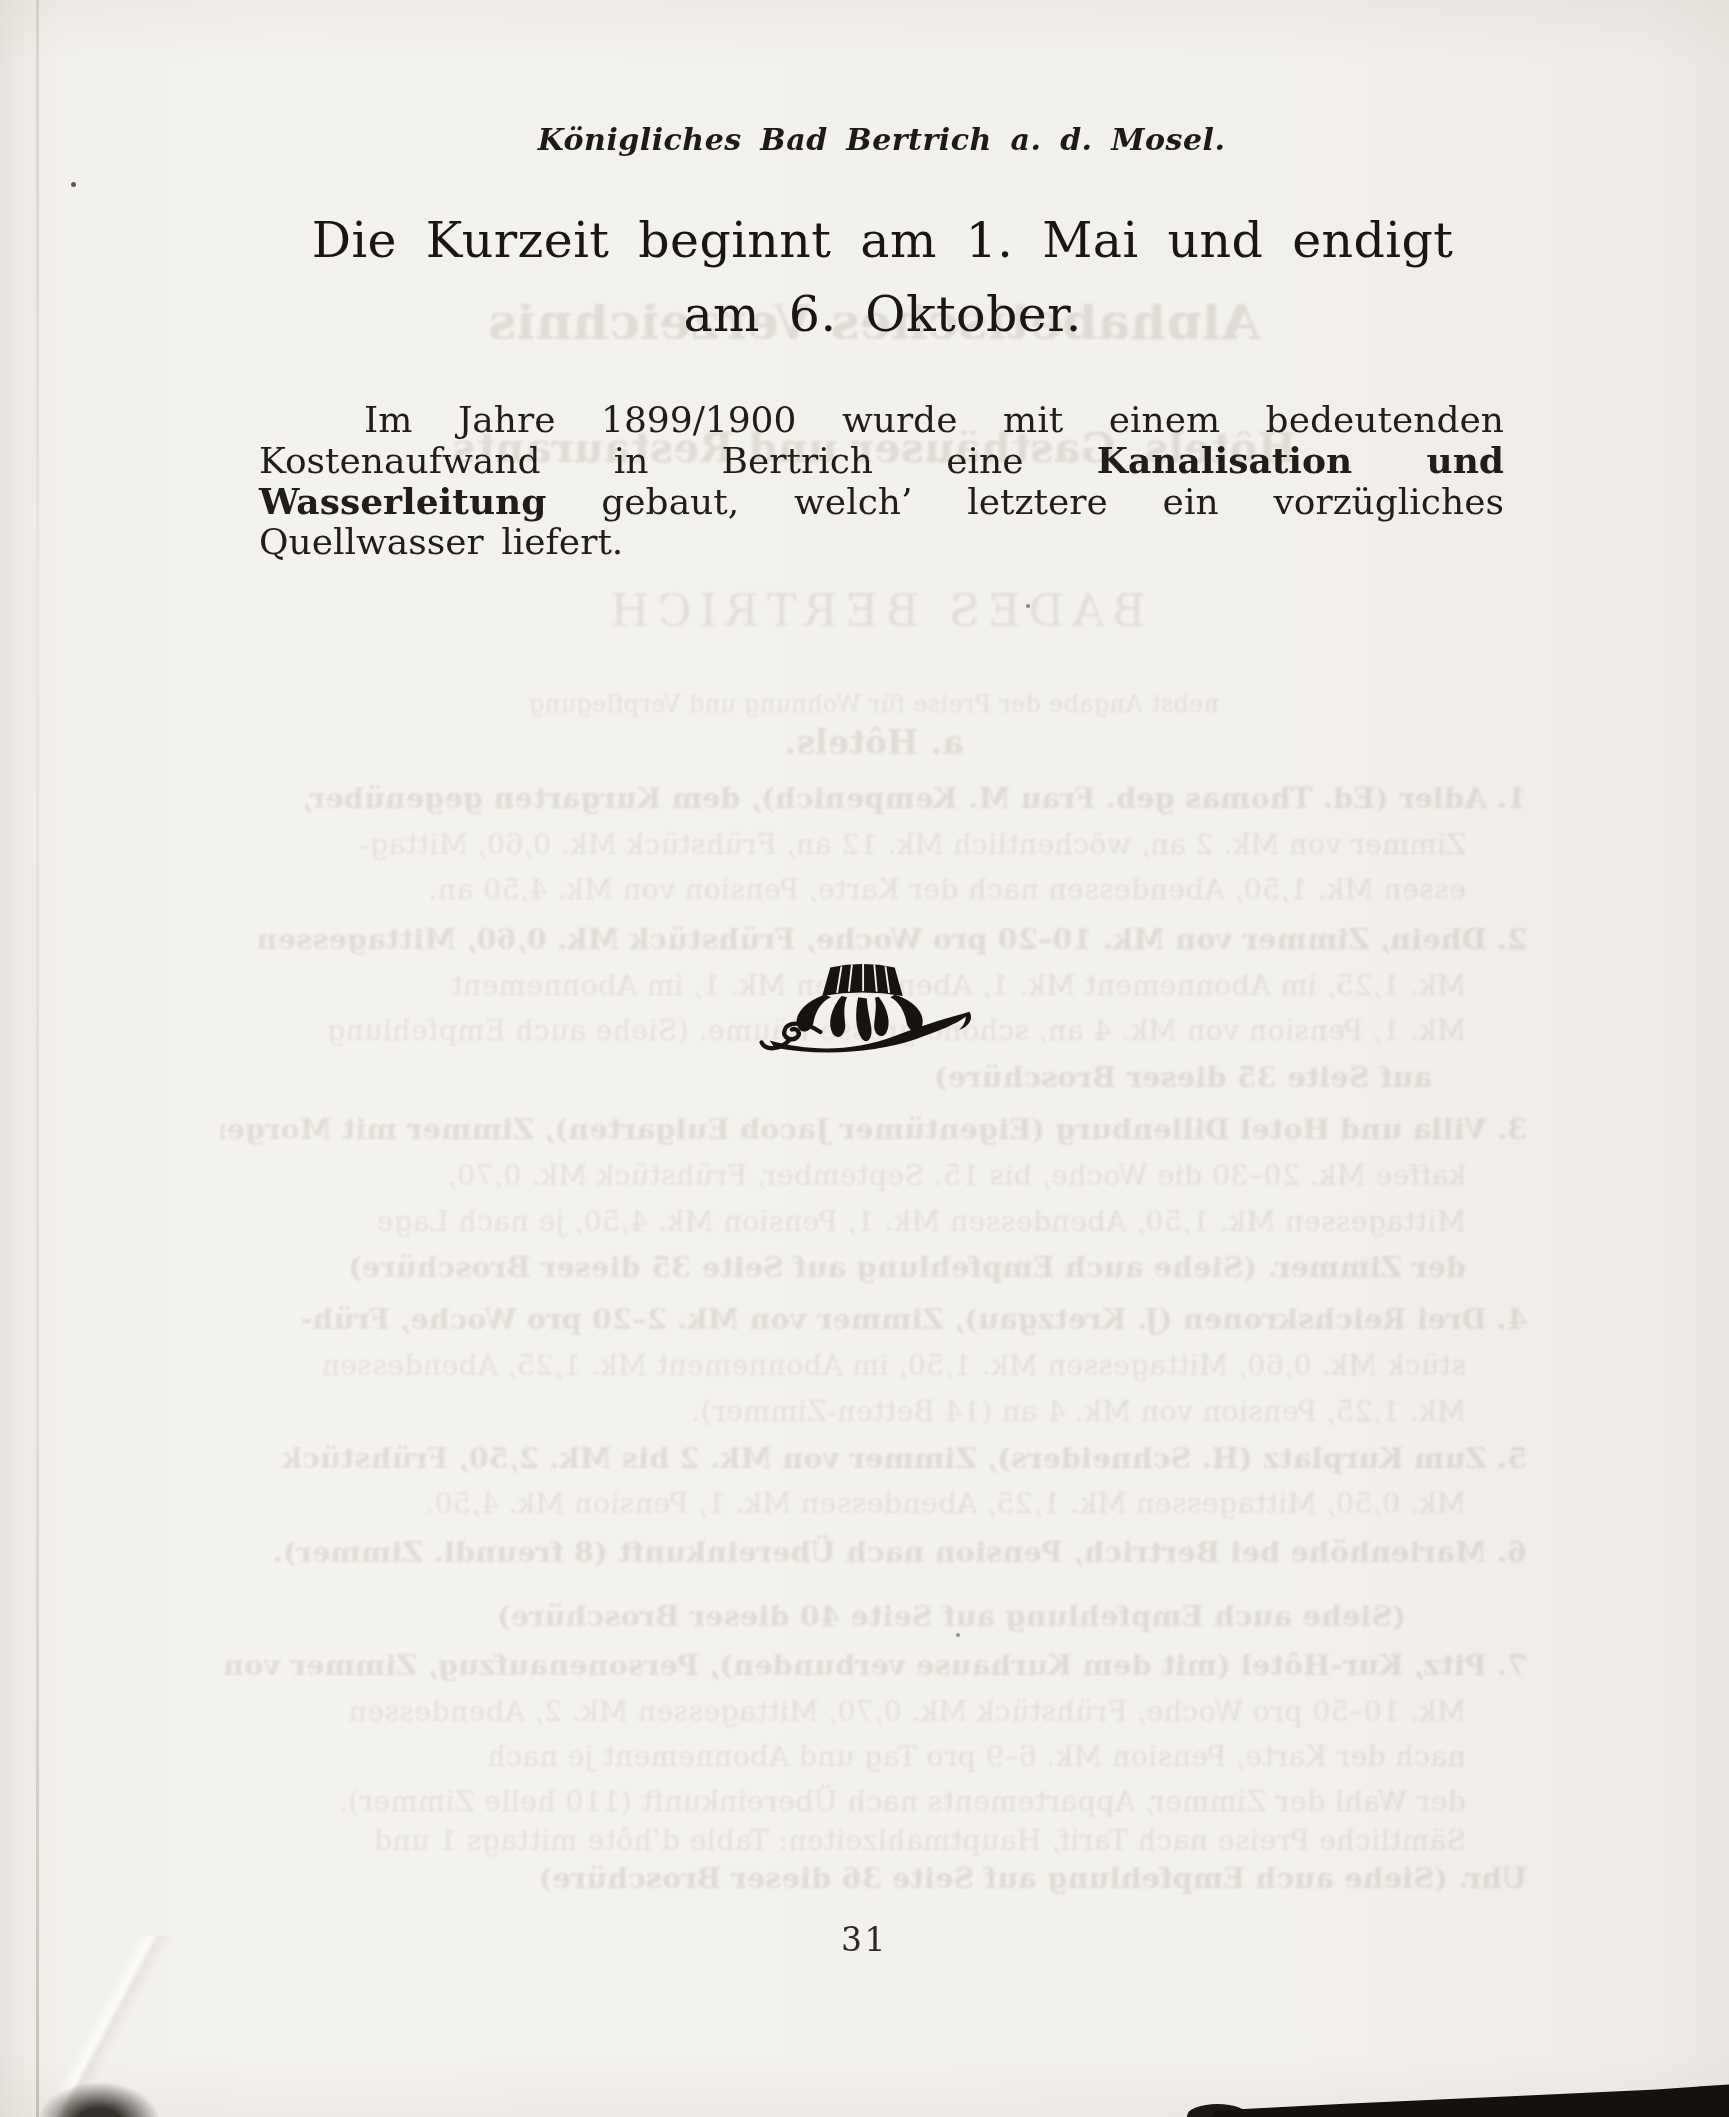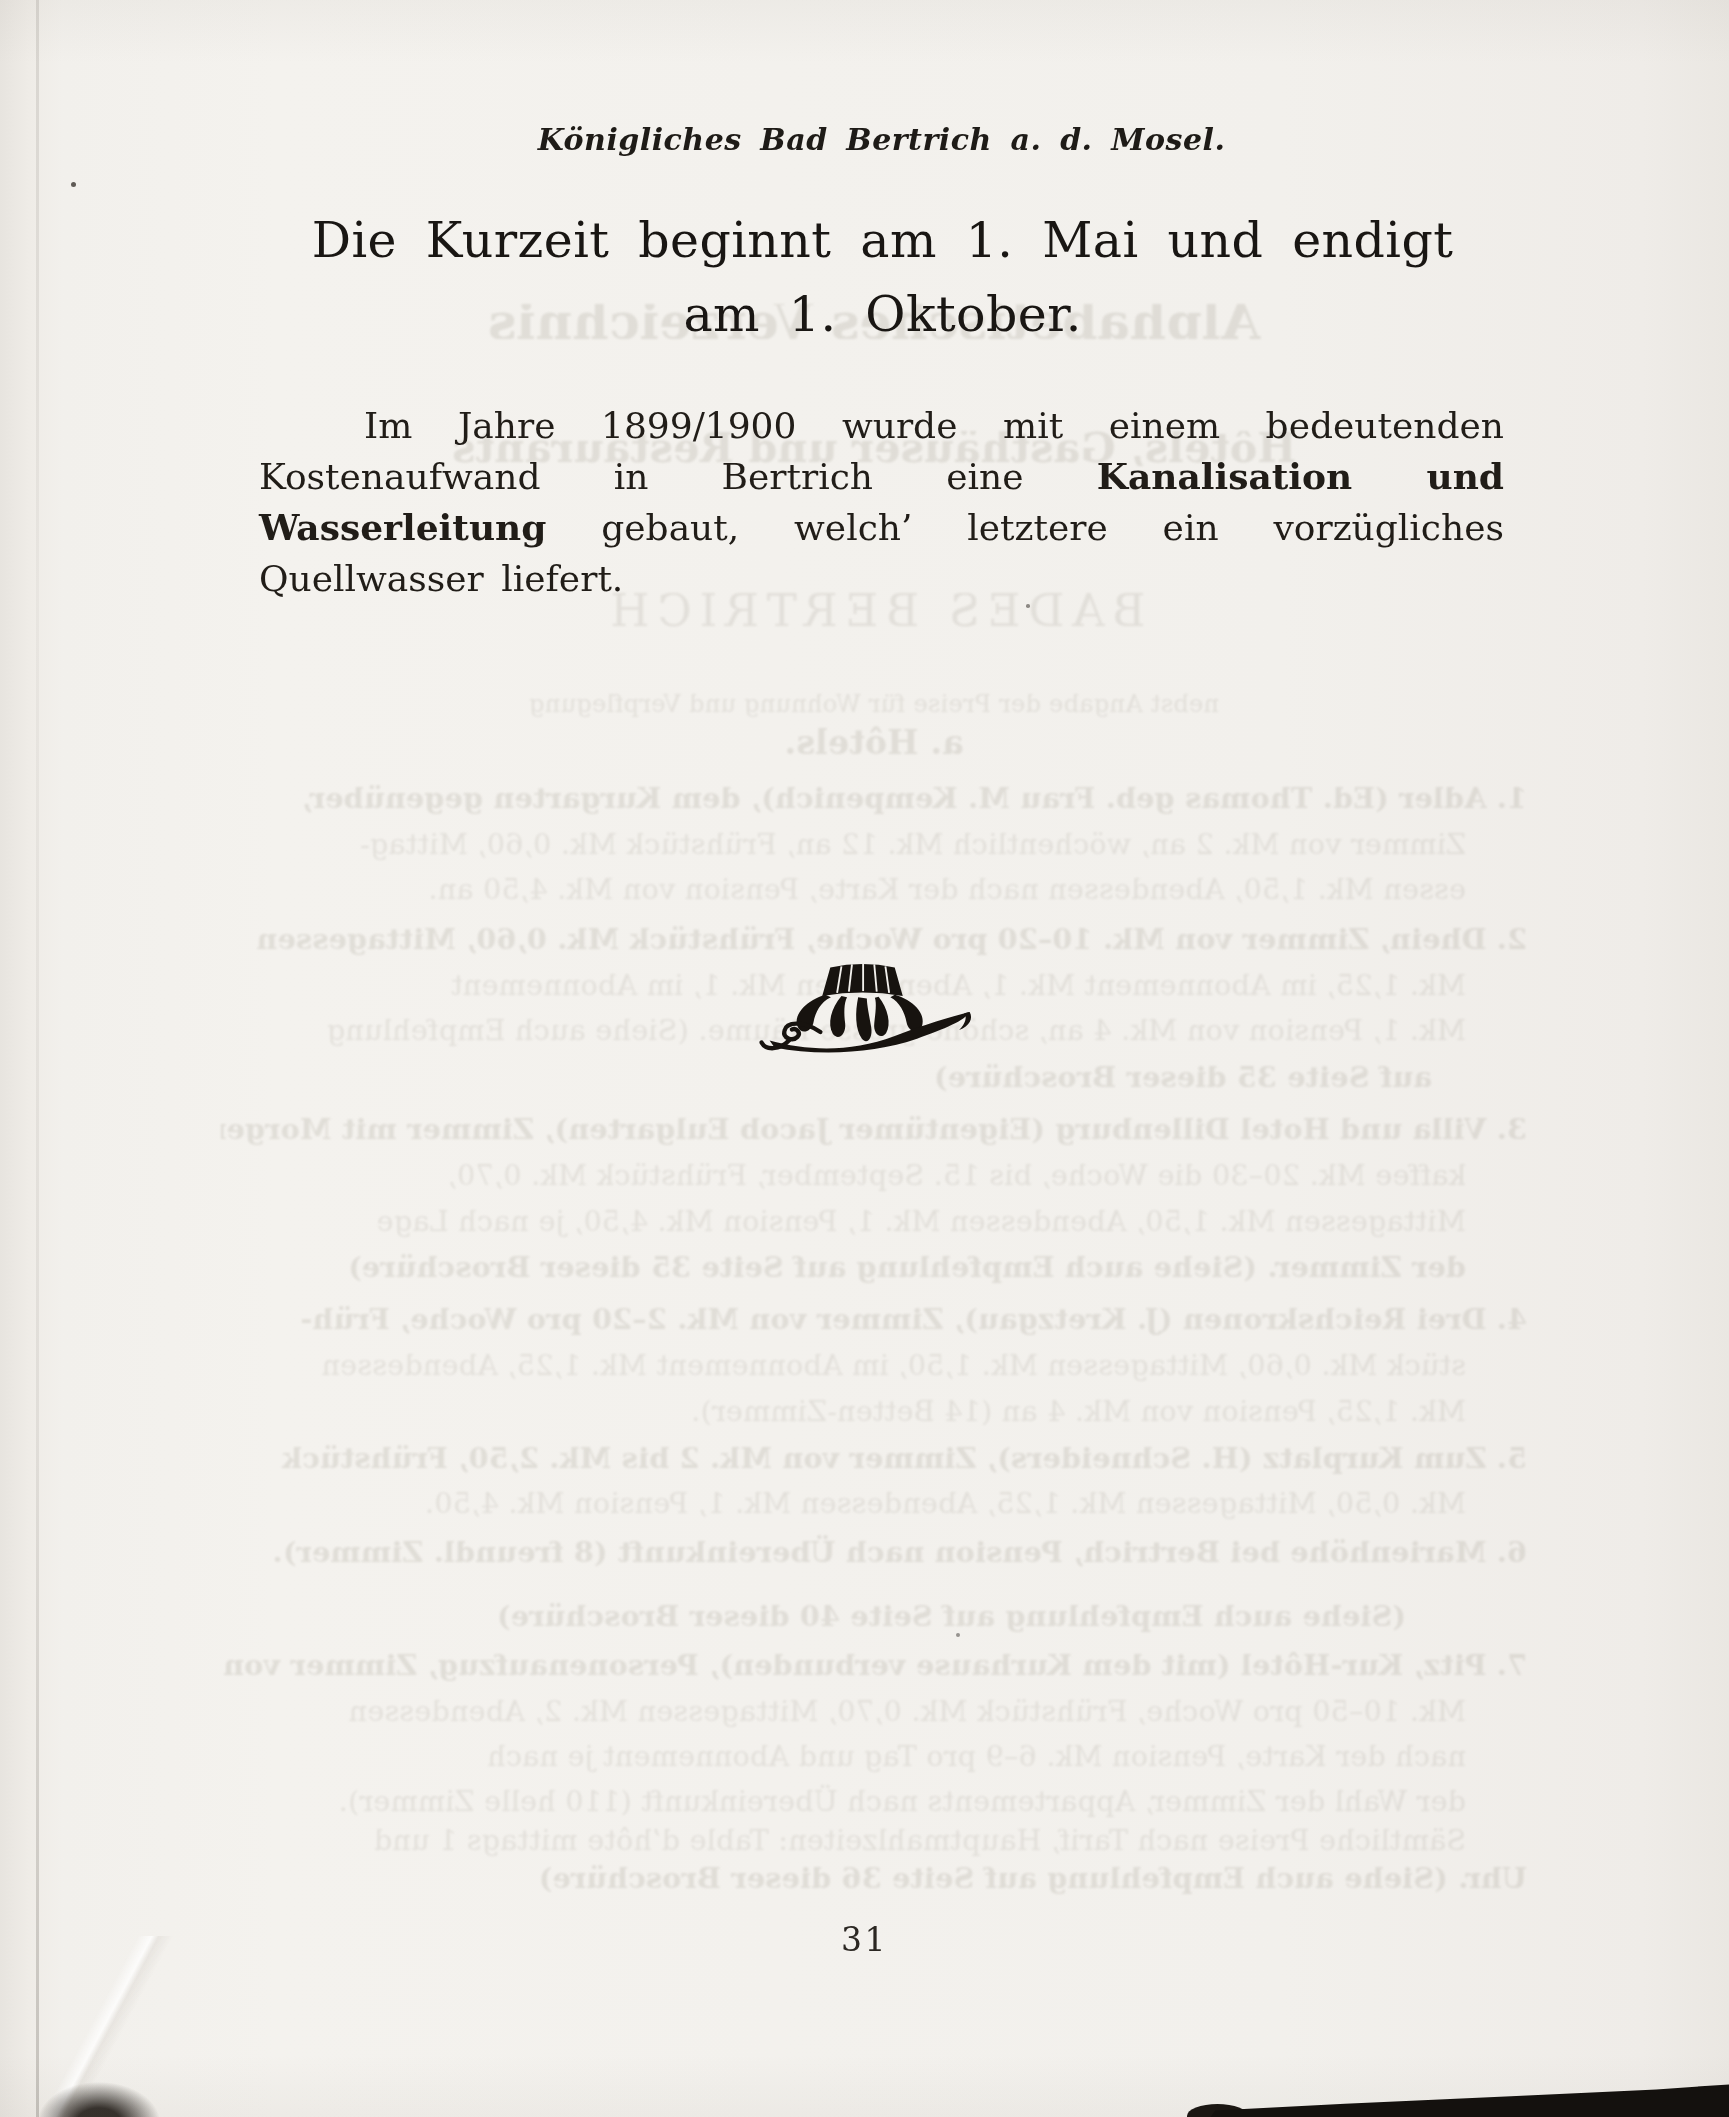--- a/index.html
+++ b/index.html
@@ -37,21 +37,21 @@
     position:absolute;top:122px;left:259px;width:1245px;text-align:center;
     font-weight:bold;font-size:30px;letter-spacing:0.5px;word-spacing:7.8px;color:#1e1b17;font-style:italic;
   }
   .title{
     position:absolute;top:204px;left:208px;width:1349px;text-align:center;
     font-weight:normal;font-size:49px;line-height:74px;letter-spacing:0.4px;word-spacing:13px;color:#191613;
     margin:0;
   }
   .para{
     position:absolute;left:259px;width:1245px;
-    font-size:36px;line-height:51px;text-align:justify;color:#211d18;word-spacing:6px;
+    font-size:36px;line-height:40px;text-align:justify;color:#211d18;word-spacing:6px;
   }
   .para .b{font-weight:bold;}
   .p1{top:364px;text-indent:105px;}
   .p2{top:514px;text-indent:105px;}
   .ornament{position:absolute;top:956px;left:751px;width:223px;height:111px;}
   .page-number{
     position:absolute;top:1920px;left:0;width:1729px;text-align:center;
     font-size:33px;letter-spacing:2.6px;color:#2b2722;
   }
   
@@ -107,21 +107,21 @@
       <div class="ghost-line" style="top: 1739px; padding-left: 61px;">nach der Karte, Pension Mk. 6–9 pro Tag und Abonnement je nach</div>
       <div class="ghost-line" style="top: 1784px; padding-left: 61px;">der Wahl der Zimmer, Appartements nach Übereinkunft (110 helle Zimmer).</div>
       <div class="ghost-line" style="top: 1823px; padding-left: 61px;">Sämtliche Preise nach Tarif, Hauptmahlzeiten: Table d’hôte mittags 1 und</div>
       <div class="ghost-line gb" style="top: 1861px;">Uhr. (Siehe auch Empfehlung auf Seite 36 dieser Broschüre)</div>
     </div>
 
   <div class="fold-line"></div>
 
   <div class="kicker">Königliches Bad Bertrich a. d. Mosel.</div>
 
-  <h1 class="title"><span>Die Kurzeit beginnt am 1. Mai und endigt</span><br><span>am 1. Oktober.</span></h1>
+  <h1 class="title"><span>Die Kurzeit beginnt am 1. Mai und endigt</span><br><span>am 6. Oktober.</span></h1>
 
   <p class="para p1"><span>Im Jahre 1899/1900 wurde mit einem bedeutenden Kostenaufwand in Bertrich eine </span><span class="b">Kanalisation und Wasserleitung</span><span> gebaut, welch’ letztere ein vorzügliches Quellwasser liefert.</span></p>
 
   <svg class="ornament" viewBox="0 0 360 170" xmlns="http://www.w3.org/2000/svg">
     <g fill="#17130f">
       <path d="M128,14 Q180,3 232,14 L245,60 Q180,49 115,60 Z"></path>
       <path d="M120,58 C92,66 68,88 75,109 C80,123 98,119 101,102 C104,86 112,70 129,62 Z"></path>
       <path d="M146,60 C129,80 123,105 132,121 C141,133 154,122 152,104 C150,88 150,72 155,62 Z"></path>
       <path d="M173,62 C168,86 168,113 179,129 C187,139 197,129 194,110 C191,92 187,74 187,64 Z"></path>
       <path d="M206,61 C221,80 227,105 218,120 C209,131 197,121 199,104 C201,88 203,72 200,63 Z"></path>

